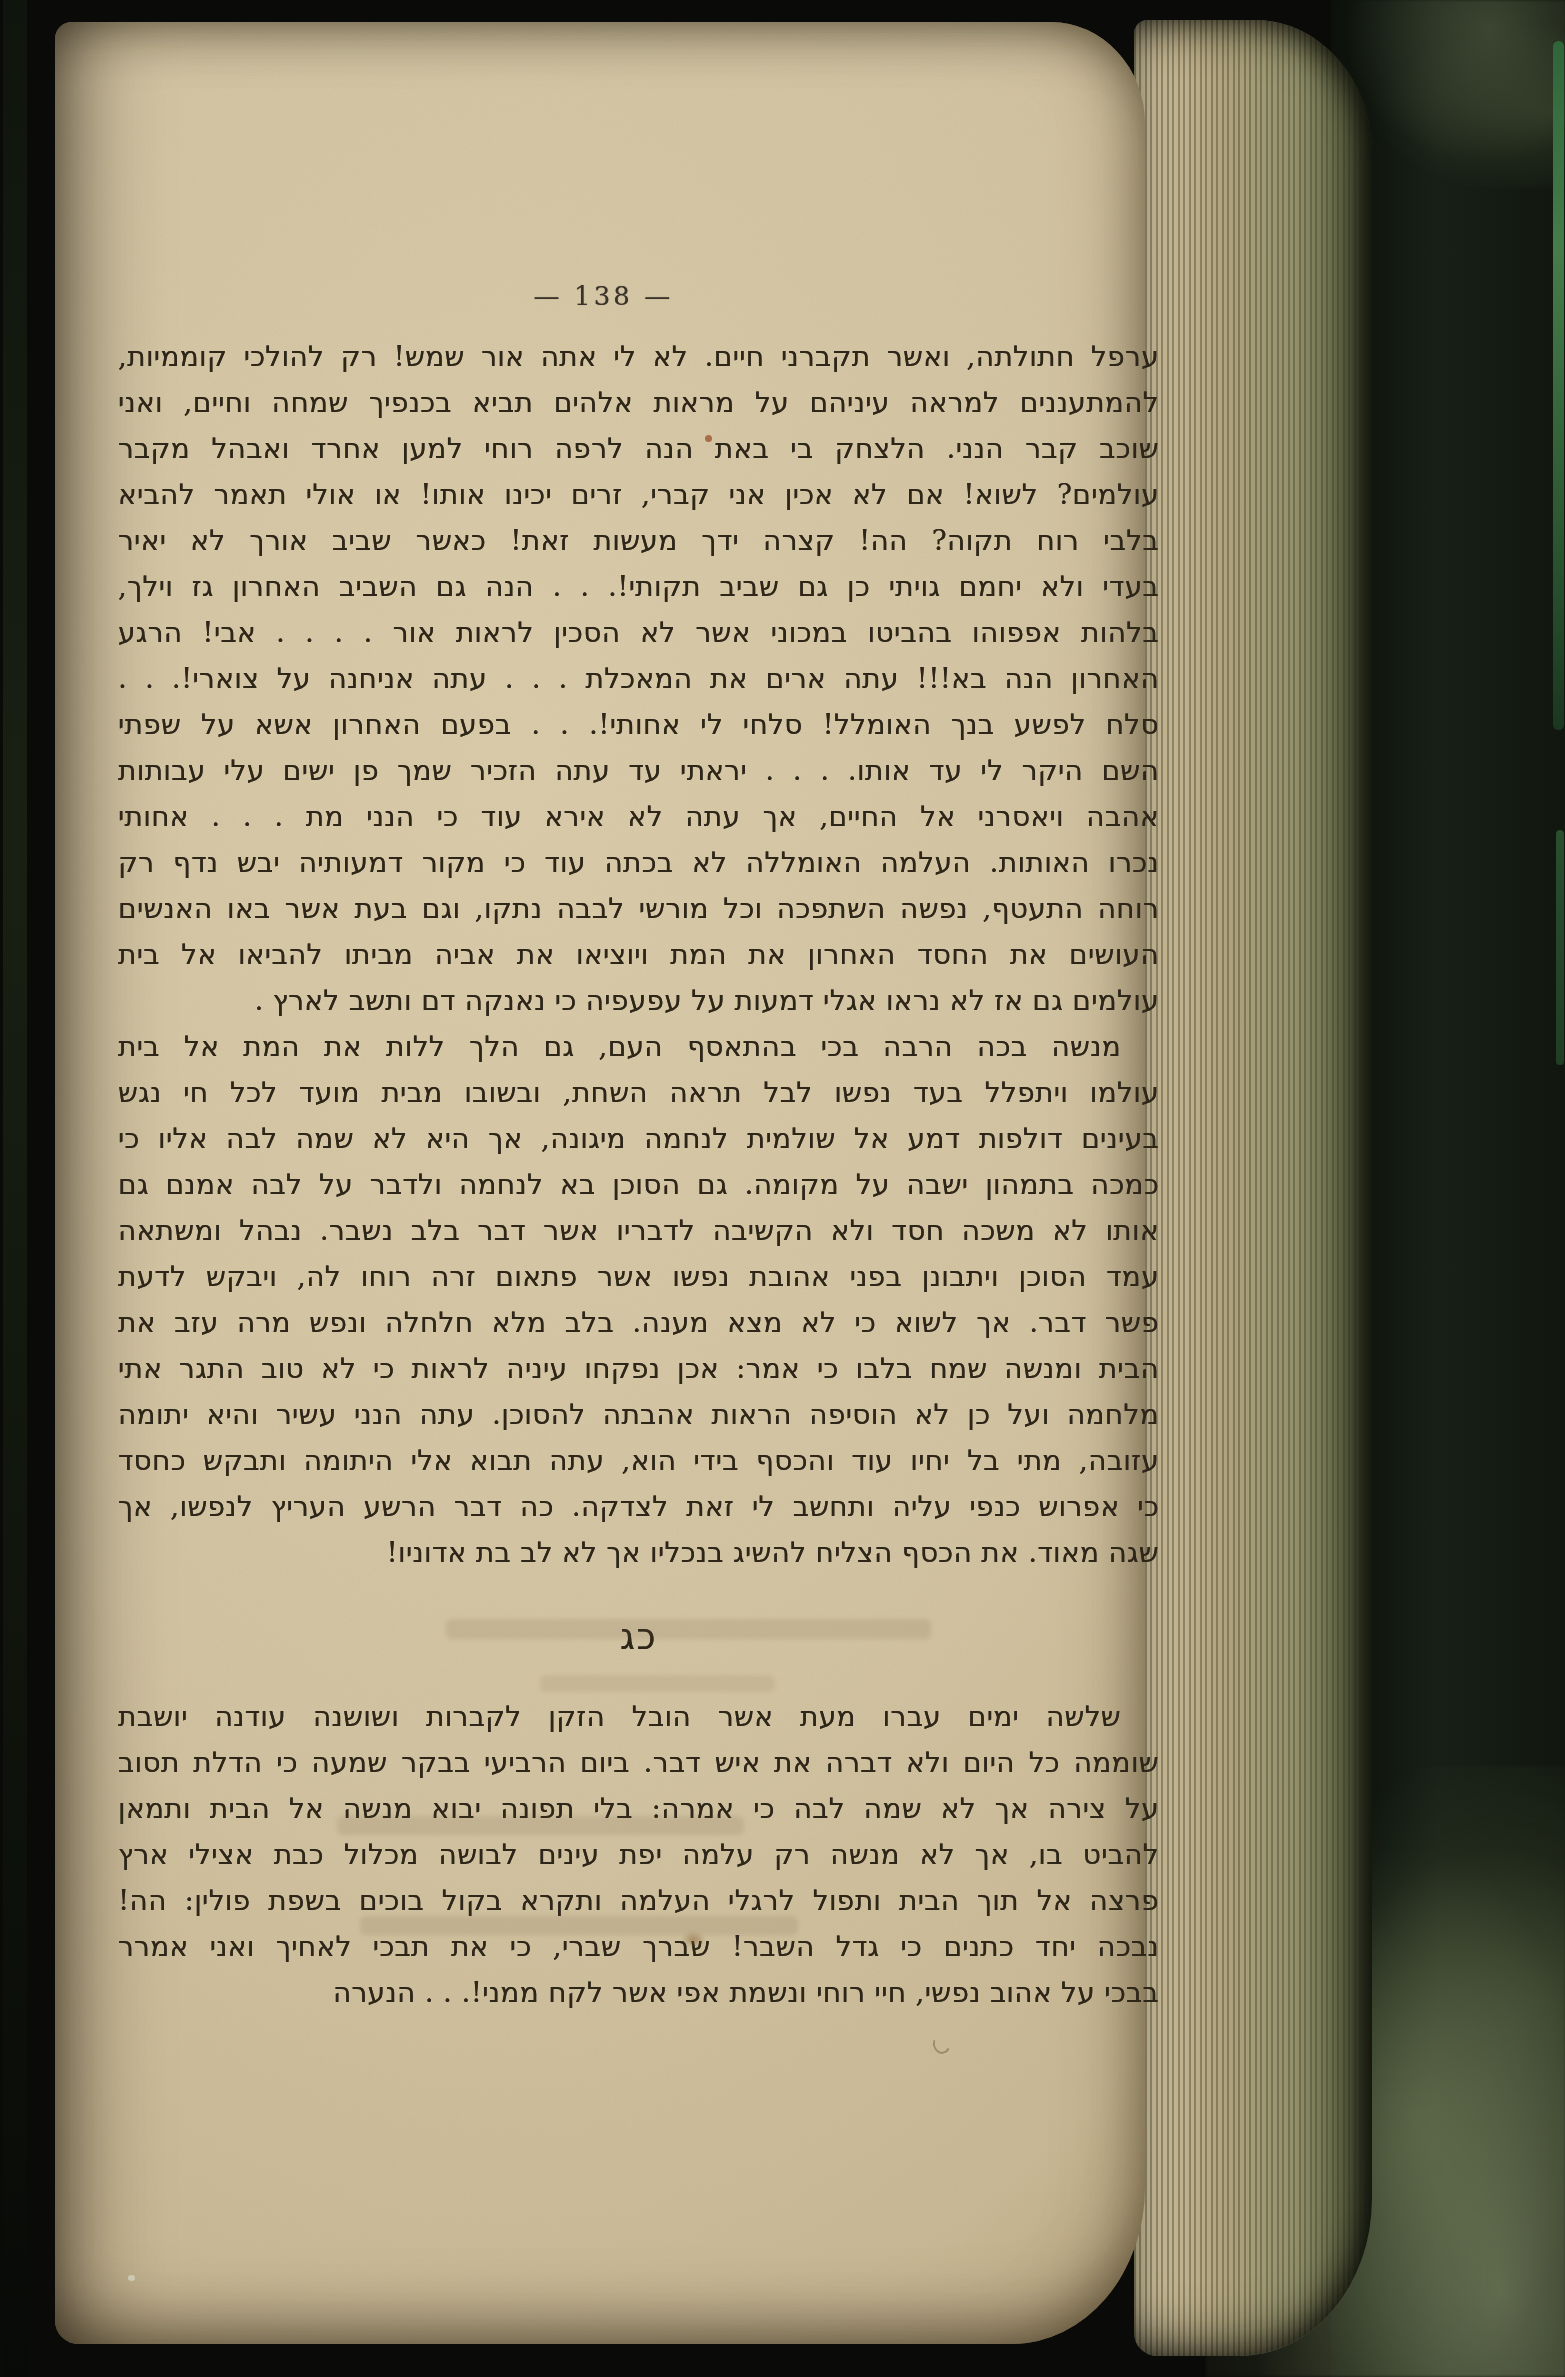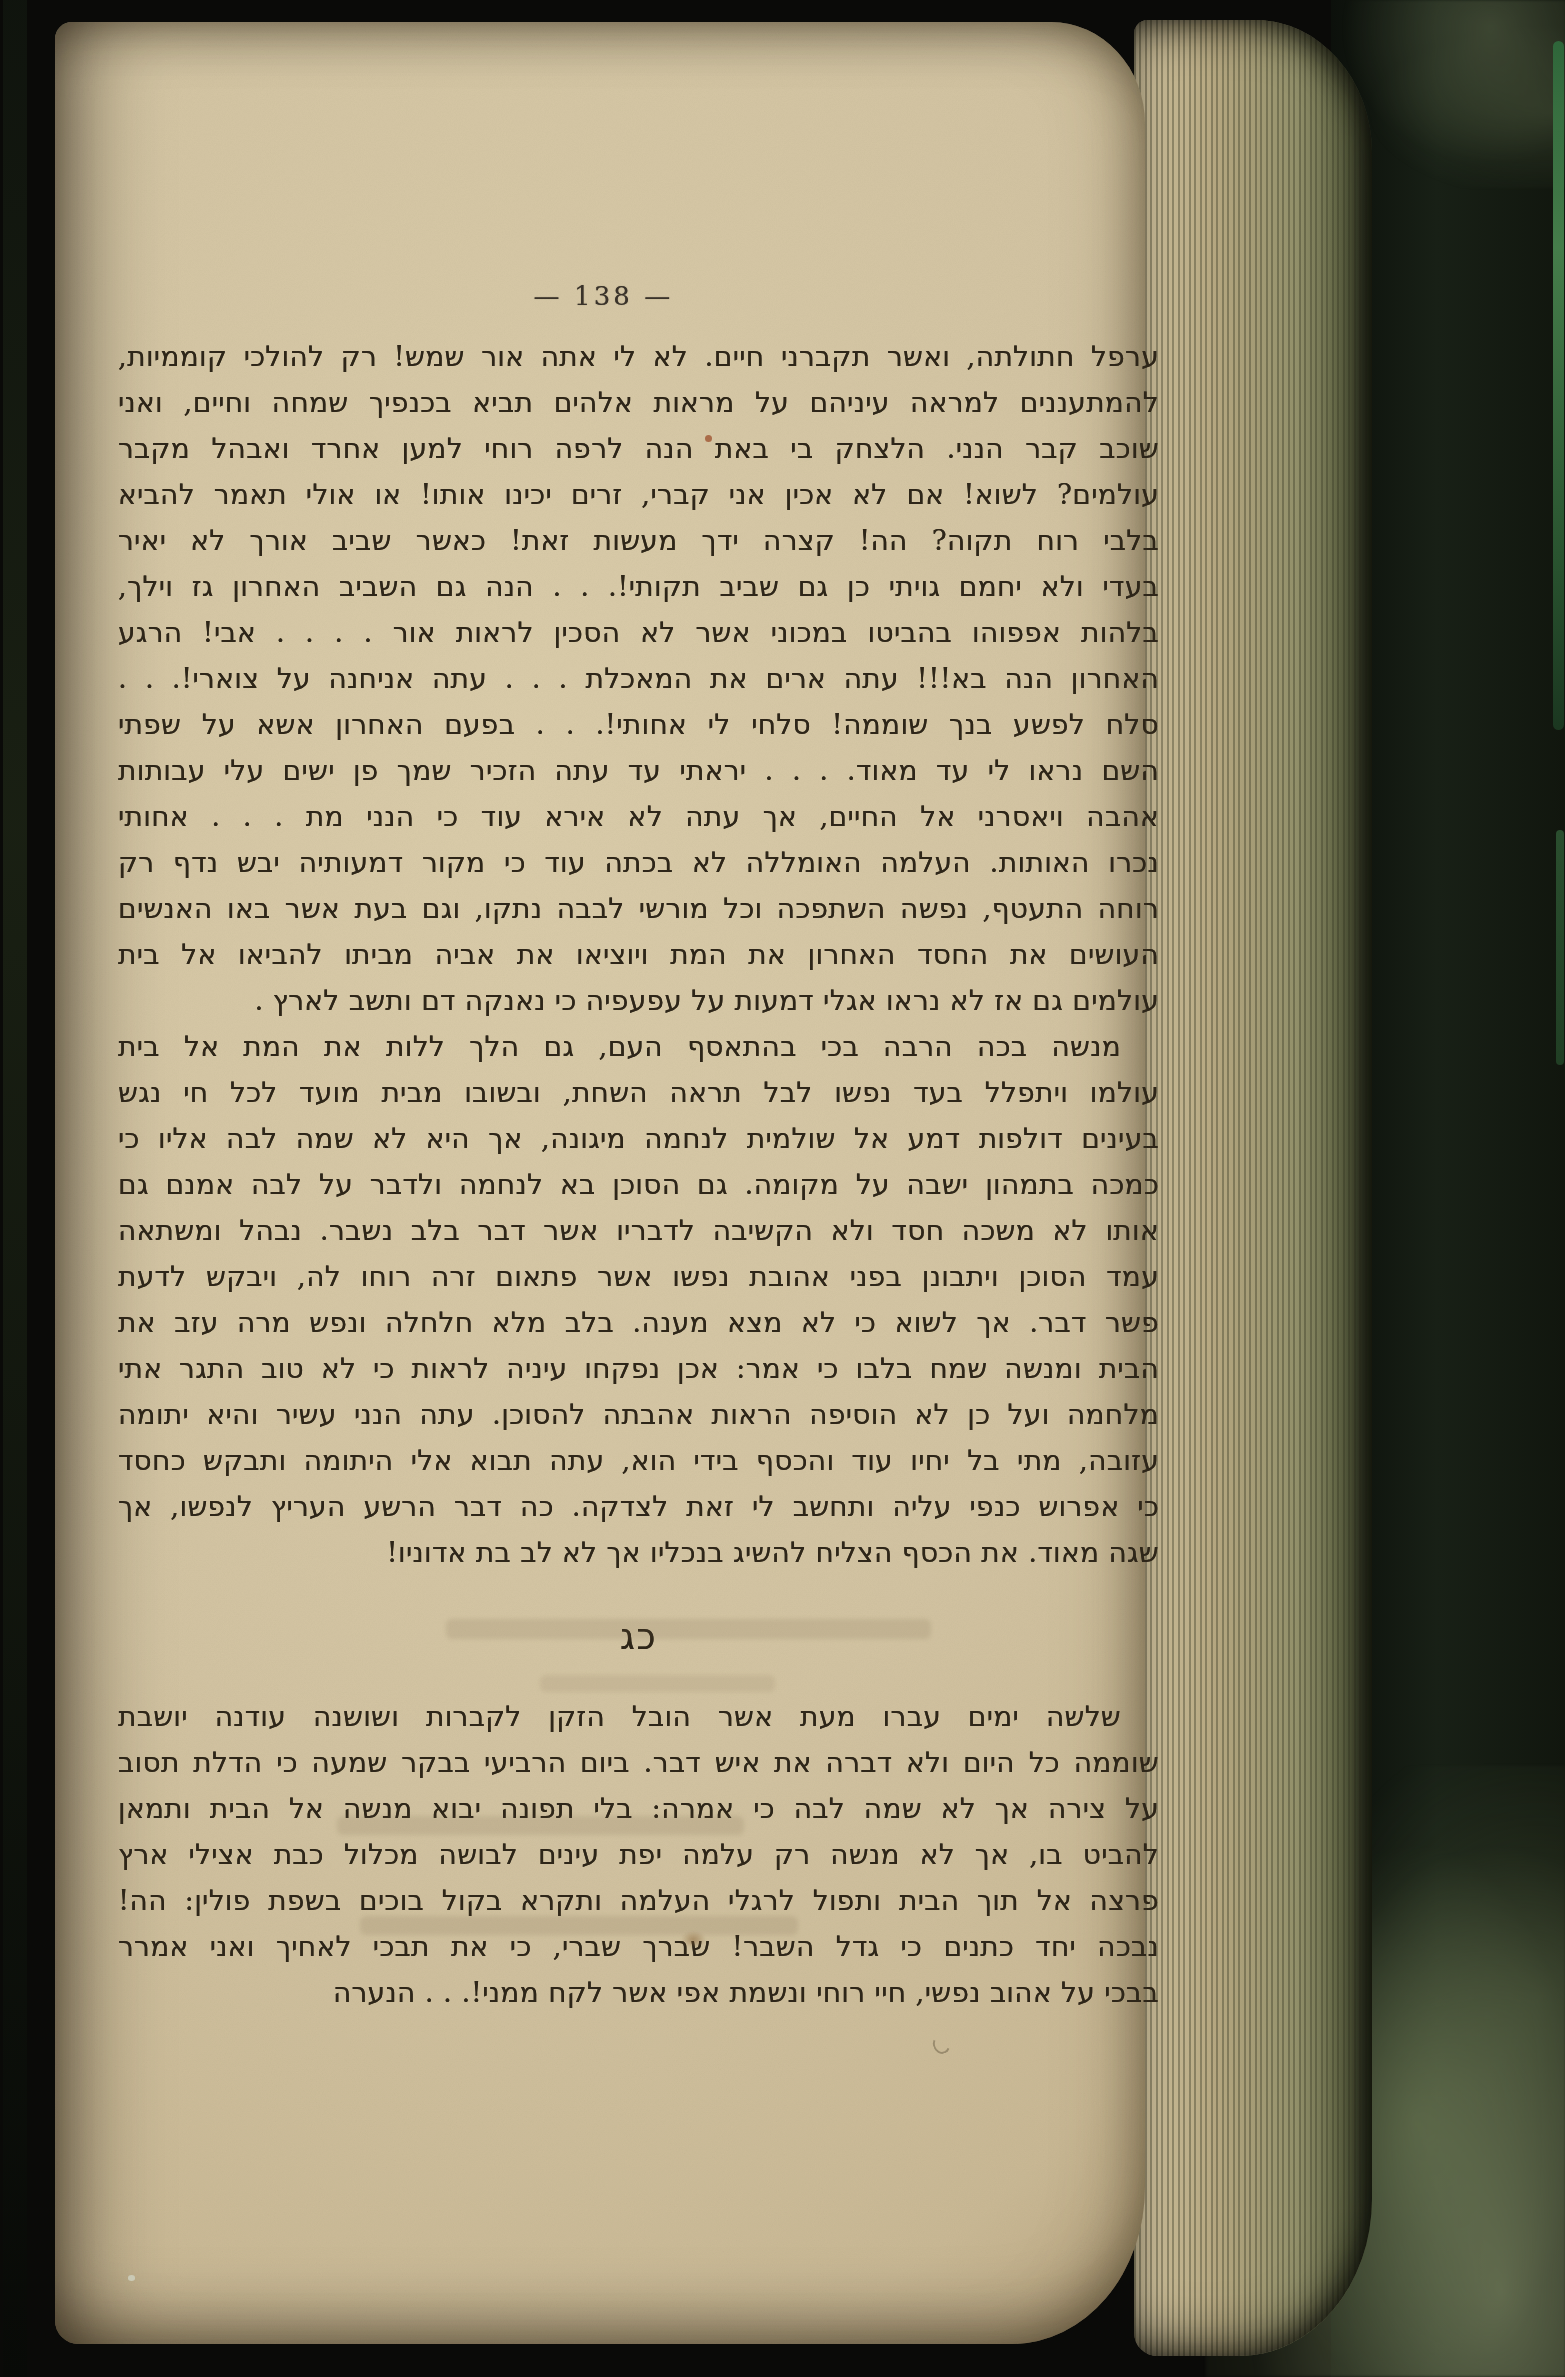--- a/index.html
+++ b/index.html
@@ -148,22 +148,22 @@
 
     <div>
       <div class="tline">ערפל חתולתה, ואשר תקברני חיים. לא לי אתה אור שמש! רק להולכי קוממיות,</div>
       <div class="tline">להמתעננים למראה עיניהם על מראות אלהים תביא בכנפיך שמחה וחיים, ואני</div>
       <div class="tline">שוכב קבר הנני. הלצחק בי באת הנה לרפה רוחי למען אחרד ואבהל מקבר</div>
       <div class="tline">עולמים? לשוא! אם לא אכין אני קברי, זרים יכינו אותו! או אולי תאמר להביא</div>
       <div class="tline">בלבי רוח תקוה? הה! קצרה ידך מעשות זאת! כאשר שביב אורך לא יאיר</div>
       <div class="tline">בעדי ולא יחמם גויתי כן גם שביב תקותי!. . . הנה גם השביב האחרון גז וילך,</div>
       <div class="tline">בלהות אפפוהו בהביטו במכוני אשר לא הסכין לראות אור . . . . אבי! הרגע</div>
       <div class="tline">האחרון הנה בא!!! עתה ארים את המאכלת . . . עתה אניחנה על צוארי!. . .</div>
-      <div class="tline">סלח לפשע בנך שוממה! סלחי לי אחותי!. . . בפעם האחרון אשא על שפתי</div>
-      <div class="tline">השם נראו לי עד מאוד. . . . יראתי עד עתה הזכיר שמך פן ישים עלי עבותות</div>
+      <div class="tline">סלח לפשע בנך האומלל! סלחי לי אחותי!. . . בפעם האחרון אשא על שפתי</div>
+      <div class="tline">השם היקר לי עד אותו. . . . יראתי עד עתה הזכיר שמך פן ישים עלי עבותות</div>
       <div class="tline">אהבה ויאסרני אל החיים, אך עתה לא אירא עוד כי הנני מת . . . אחותי</div>
       <div class="tline">נכרו האותות. העלמה האומללה לא בכתה עוד כי מקור דמעותיה יבש נדף רק</div>
       <div class="tline">רוחה התעטף, נפשה השתפכה וכל מורשי לבבה נתקו, וגם בעת אשר באו האנשים</div>
       <div class="tline">העושים את החסד האחרון את המת ויוציאו את אביה מביתו להביאו אל בית</div>
       <div class="tline last">עולמים גם אז לא נראו אגלי דמעות על עפעפיה כי נאנקה דם ותשב לארץ .</div>
     </div>
 
     <div>
       <div class="tline indent">מנשה בכה הרבה בכי בהתאסף העם, גם הלך ללות את המת אל בית</div>
       <div class="tline">עולמו ויתפלל בעד נפשו לבל תראה השחת, ובשובו מבית מועד לכל חי נגש</div>

